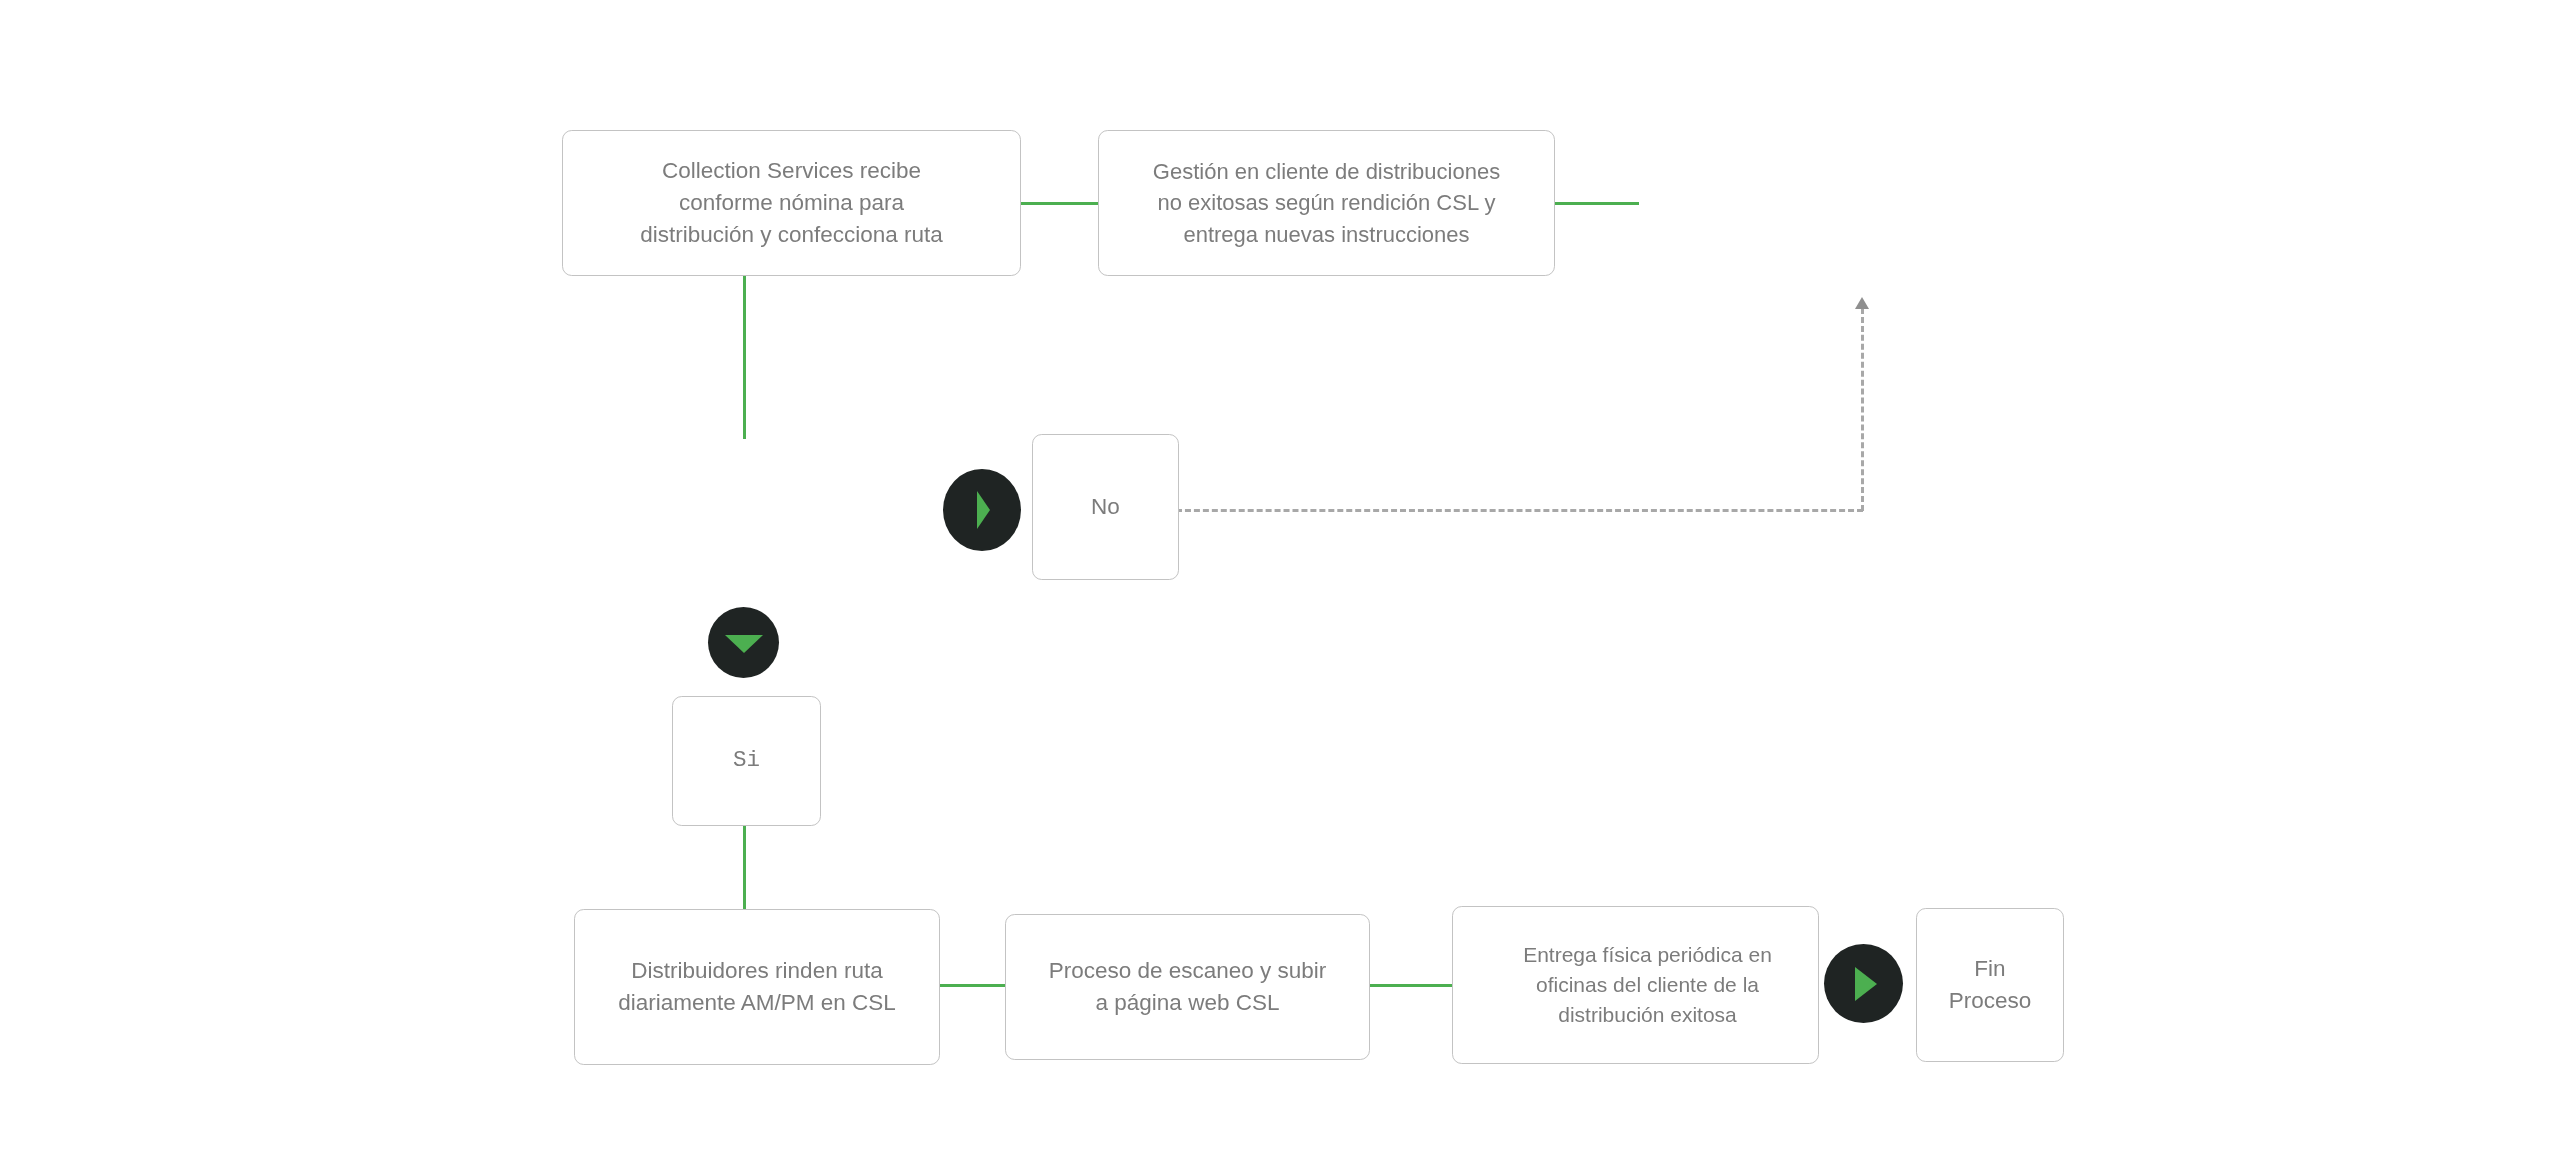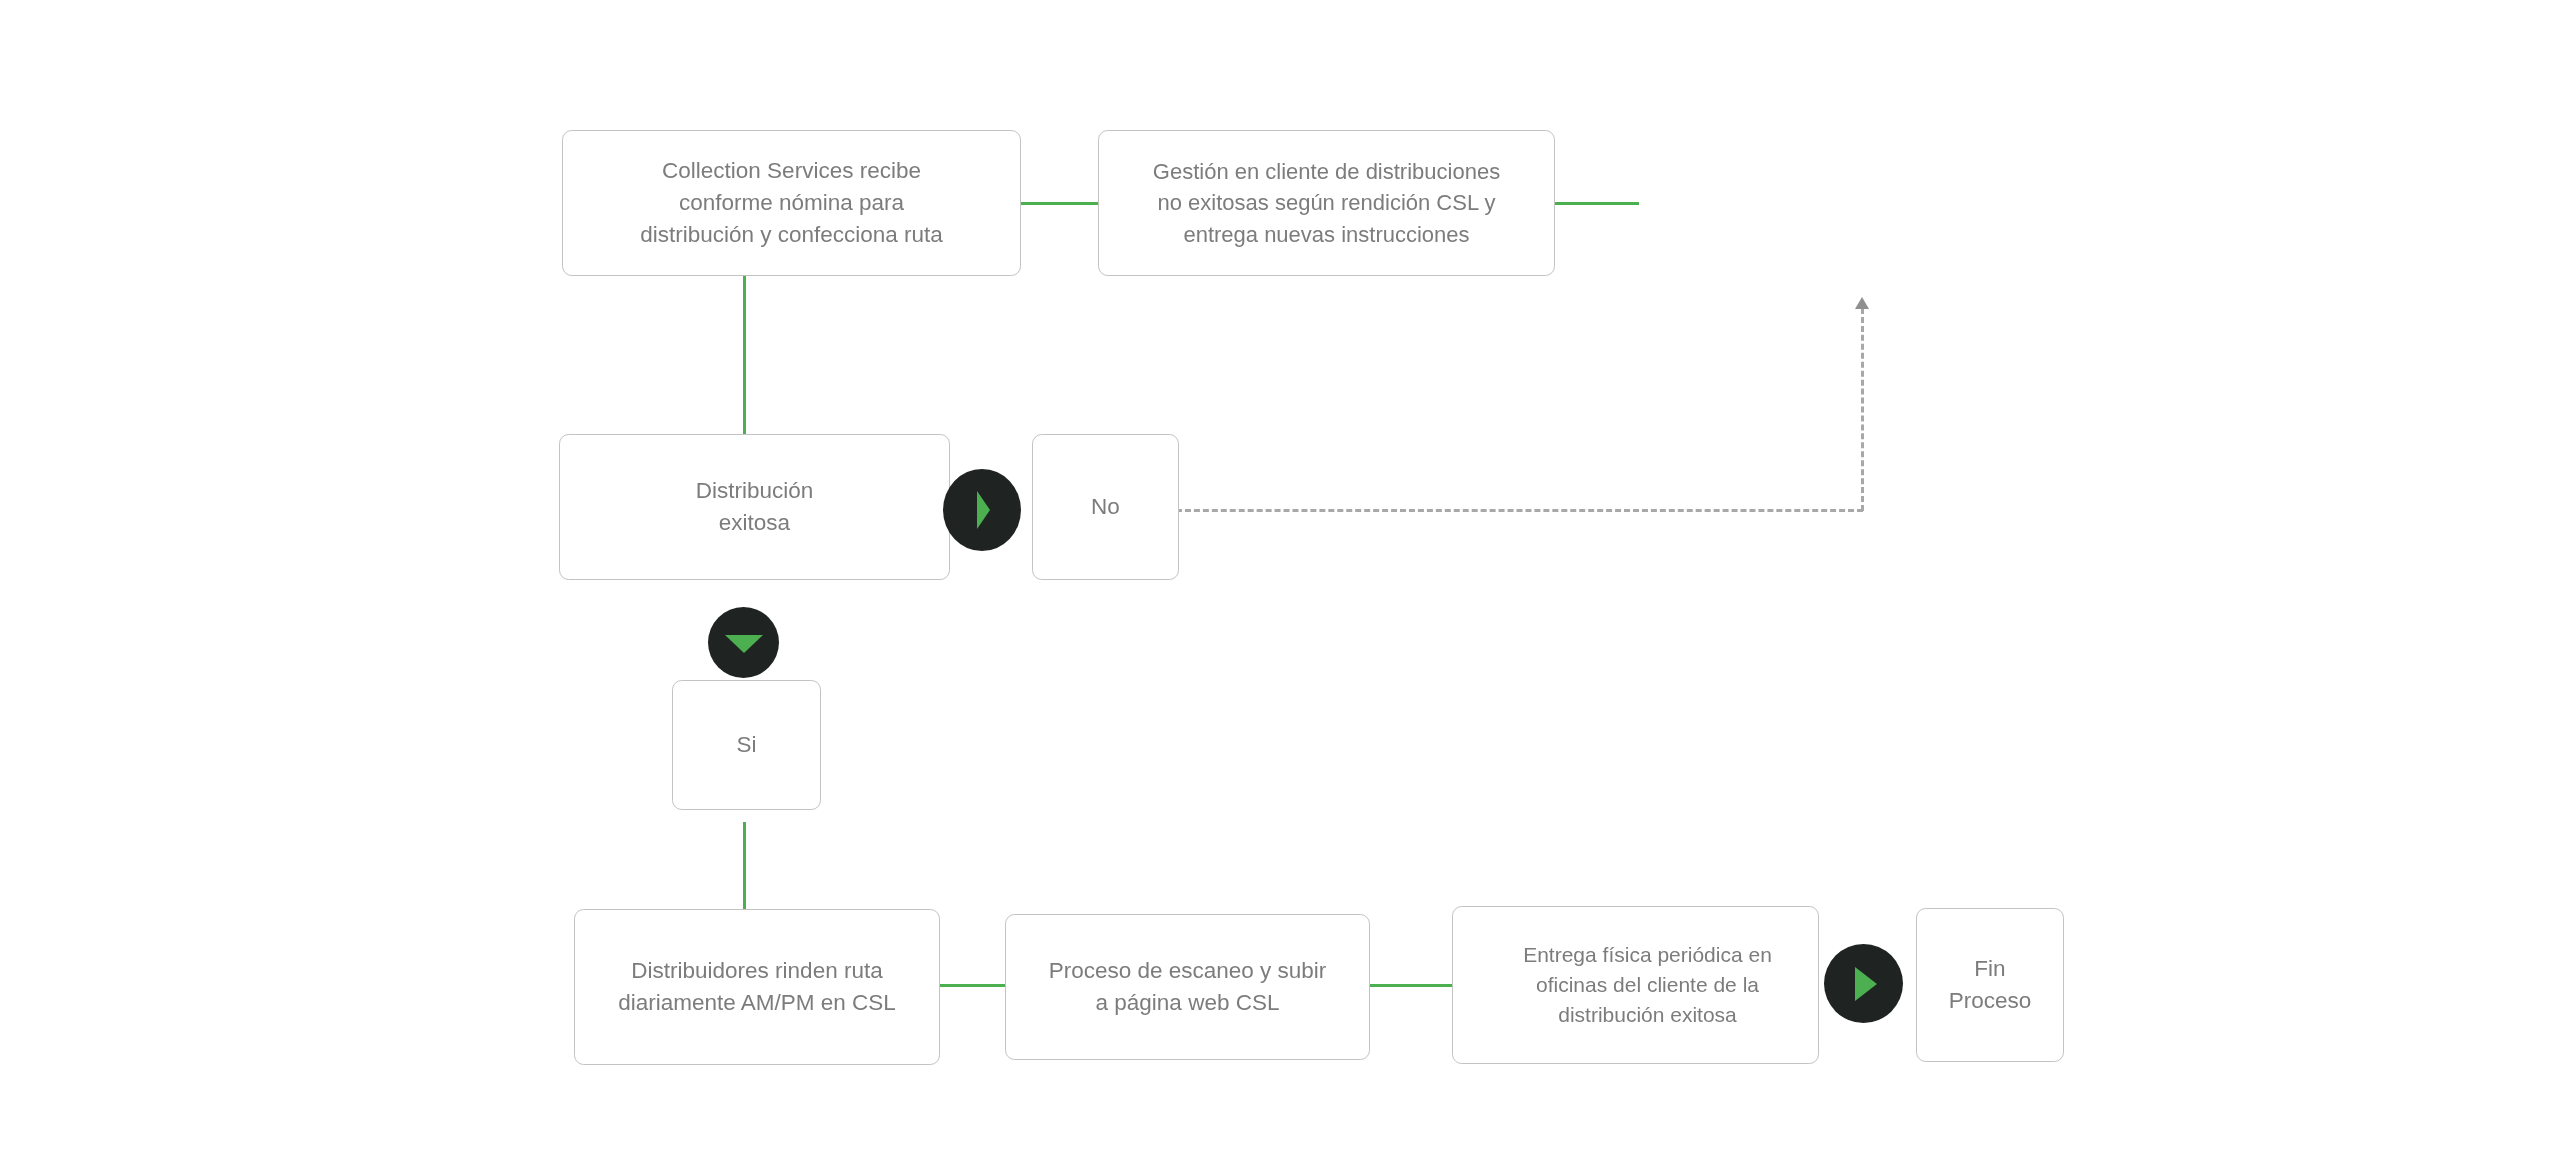--- a/index.html
+++ b/index.html
@@ -151,38 +151,34 @@
 distribución y confecciona ruta</span>
   </div>
 
   <div class="node t-md" style="left:1098px; top:130px; width:457px; height:146px;">
     <span class="label">Gestión en cliente de distribuciones
 no exitosas según rendición CSL y
 entrega nuevas instrucciones</span>
   </div>
 
 
-  <div class="node t-lg" style="left:559px; top:434px; width:391px; height:146px;">
-    <span class="label">Distribución
-exitosa</span>
-  </div>
 
   <div class="btn-ellipse" style="left:943px; top:469px; width:78px; height:82px;">
     <span class="tri-right-narrow"></span>
   </div>
 
   <div class="node t-lg" style="left:1032px; top:434px; width:147px; height:146px;">
     <span class="label">No</span>
   </div>
 
   <div class="btn-circle" style="left:708px; top:607px; width:71px; height:71px;">
     <span class="tri-down"></span>
   </div>
 
-  <div class="node t-lg" style="left:672px; top:680px; width:149px; height:130px;">
+  <div class="node t-lg" style="left:672px; top:696px; width:149px; height:130px;font-family:Liberation Mono, monospace;">
     <span class="label">Si</span>
   </div>
 
   <div class="node t-lg" style="left:562px; top:909px; width:366px; height:156px;margin-left:12px;">
     <span class="label">Distribuidores rinden ruta
 diariamente AM/PM en CSL</span>
   </div>
 
   <div class="node t-lg" style="left:1005px; top:914px; width:365px; height:146px;">
     <span class="label">Proceso de escaneo y subir

